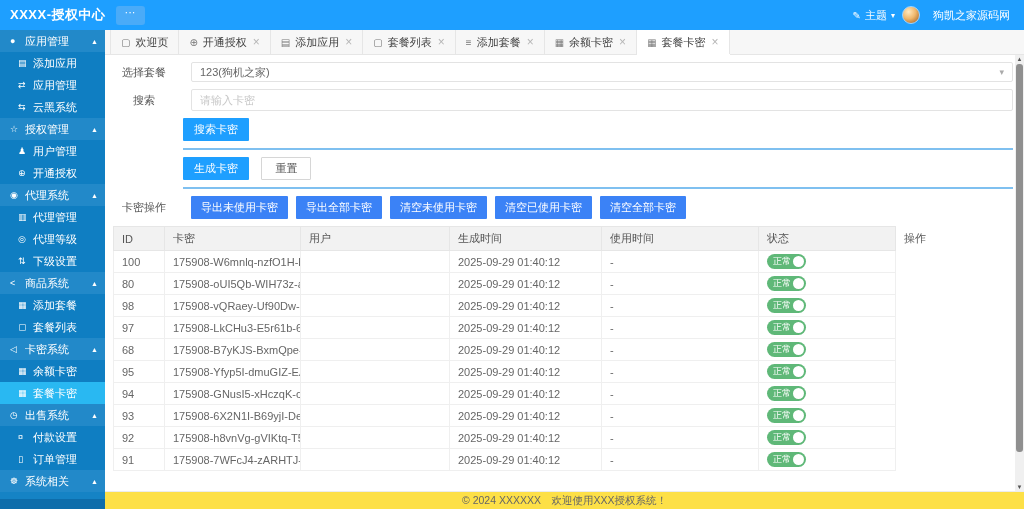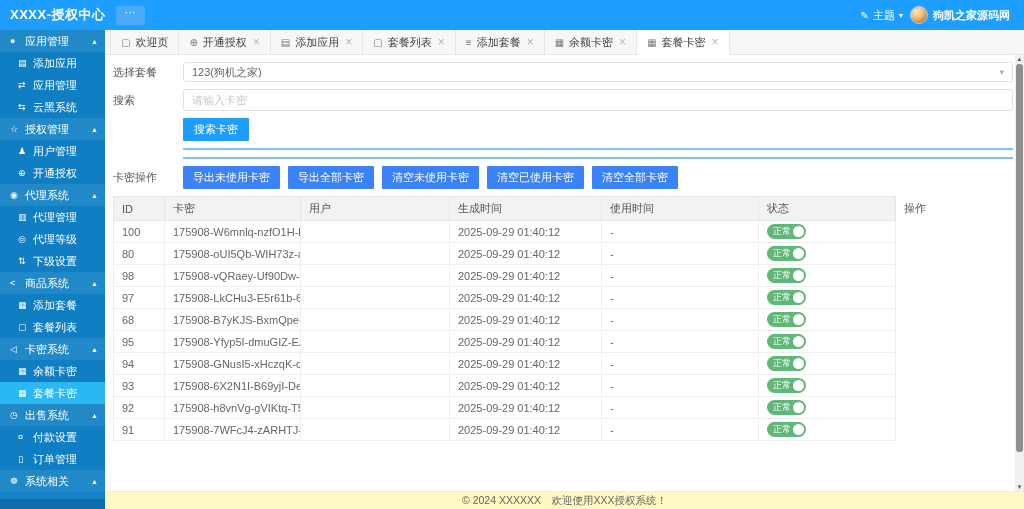--- a/index.html
+++ b/index.html
@@ -8,21 +8,21 @@
 
   
   .header { height:30px; background:#1E9FFF; display:flex; align-items:center; color:#fff; }
   .title { font-size:13px; font-weight:bold; padding:0 8px 0 10px; letter-spacing:.5px; }
   .more-btn { background:#4aabf8; border:none; color:#fff; border-radius:3px; font-size:11px;
     line-height:9px; padding:2px 9px 8px; cursor:pointer; margin-left:2px; }
   .header-right { margin-left:auto; display:flex; align-items:center; gap:7px; padding-right:14px; font-size:11px; }
   .theme-group { display:flex; align-items:center; gap:4px; cursor:pointer; }
   .theme-icon { font-size:10px; }
   .caret { font-size:8px; }
-  .user-group { display:flex; align-items:center; gap:5px; cursor:pointer;font-weight:bold; }
+  .user-group { display:flex; align-items:center; gap:13px; cursor:pointer; }
   .avatar { width:18px; height:18px; border-radius:50%;
     background:radial-gradient(circle at 35% 30%, #ffe9c0 0%, #f0b86d 45%, #b97a3a 80%, #7c4f22 100%);
     border:1px solid #9fd4ff; }
 
   
   .app { display:flex; height:479px; }
   .sidebar { width:105px; flex:none; background:#1583c5; display:flex; flex-direction:column; overflow:hidden; }
   .side-row { height:22px; flex:none; display:flex; align-items:center; color:#fff; font-size:11px; cursor:pointer; }
   .side-row.section { background:#2289c9; padding:0 7px 0 10px; }
   .side-row.item { background:#0f7ec2; padding:0 7px 0 18px; }
@@ -41,21 +41,21 @@
     border-right:1px solid #e6e6e6; background:#f7f7f7; cursor:pointer; white-space:nowrap; }
   .tab:first-child { border-left:1px solid #e6e6e6; }
   .tab.active { background:#fff; box-shadow:0 1px 0 0 #fff; z-index:1; }
   .tab-icon { font-size:10px; color:#777; }
   .tab-close { color:#b5b5b5; font-size:12px; margin-left:1px; line-height:1; }
 
   
   .content { flex:1; background:#fff; padding:7px 0 0 8px; position:relative; overflow:hidden; }
   .inner { width:900px; }
   .form-row { display:flex; align-items:center; margin-bottom:7px; }
-  .flabel { width:62px; flex:none; text-align:left; margin-right:8px; font-size:11px; color:#555; }
+  .flabel { width:62px; flex:none; text-align:center; margin-right:16px; font-size:11px; color:#555; }
   .fcontrol { flex:1; min-width:0; }
   .select-box { height:20px; border:1px solid #e3e3e3; border-radius:2px; background:#fff;
     display:flex; align-items:center; justify-content:space-between; padding:0 8px; font-size:11px; color:#666; cursor:pointer; }
   .select-caret { color:#aaa; font-size:9px; }
   .text-input { width:100%; height:20px; border:1px solid #e3e3e3; border-radius:2px;
     padding:10px 8px; font-size:11px; color:#666; outline:none; font-family:inherit; }
   .text-input::placeholder { color:#c8c8c8; }
   .indent { margin-left:70px; }
   .btn { font-size:11px; border:none; border-radius:1px; cursor:pointer; font-family:inherit; }
   .btn-primary { background:#1E9FFF; color:#fff; padding:4px 11px; }
@@ -73,21 +73,21 @@
     height:15px; padding:0 2px 0 6px; color:#fff; font-size:9px; cursor:pointer; }
   .knob { width:11px; height:11px; border-radius:50%; background:#fff; }
   .btn-del { background:#FF5722; color:#fff; font-size:9px; padding:2px 4px; border-radius:2px;
     border:none; cursor:pointer; }
   .vscrollbar { position:absolute; top:0; right:0; bottom:0; width:9px; background:#f0f0f0;
     display:flex; flex-direction:column; align-items:center; }
   .v-arrow { font-size:6px; color:#555; padding:1px 0; cursor:pointer; }
   .v-thumb { width:7px; height:388px; background:#8f8f8f; border-radius:3px; margin-top:1px; cursor:pointer; }
 
   
-  .footer { height:18px; flex:none; background:#fef9c3; border-top:1px solid #ececec;
+  .footer { height:18px; flex:none; background:#fde047; border-top:1px solid #ececec;
     display:flex; align-items:center; justify-content:center; font-size:10.5px; color:#666; }
 </style>
 </head>
 <body>
 
 <div class="header">
   <span class="title">XXXX-授权中心</span>
   <button class="more-btn">···</button>
   <div class="header-right">
     <span class="theme-group">
@@ -256,20 +256,24 @@
           <span class="flabel">搜索</span>
           <div class="fcontrol">
             <input class="text-input" placeholder="请输入卡密" style="">
           </div>
         </div>
         <div class="indent">
           <button class="btn btn-primary">搜索卡密</button>
         </div>
         <div class="divider"></div>
 
+        <div class="indent">
+          <button class="btn btn-primary">生成卡密</button>
+          <button class="btn btn-plain">重置</button>
+        </div>
         <div class="divider"></div>
 
         <div class="form-row">
           <span class="flabel">卡密操作</span>
           <div class="fcontrol"><button class="btn btn-green">导出未使用卡密</button><button class="btn btn-green">导出全部卡密</button><button class="btn btn-green">清空未使用卡密</button><button class="btn btn-green">清空已使用卡密</button><button class="btn btn-green">清空全部卡密</button></div>
         </div>
 
         <table>
           <colgroup>
             <col style="width:51px">

